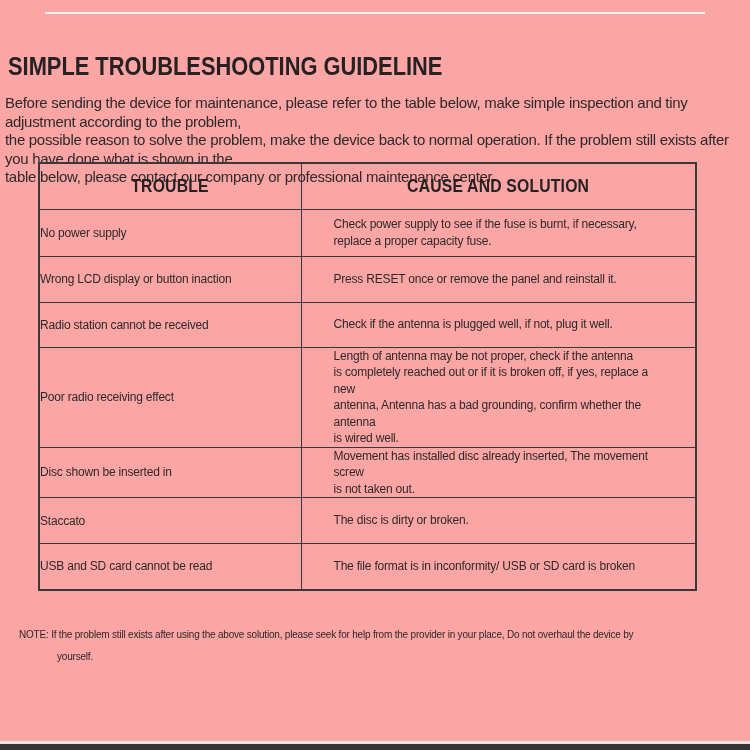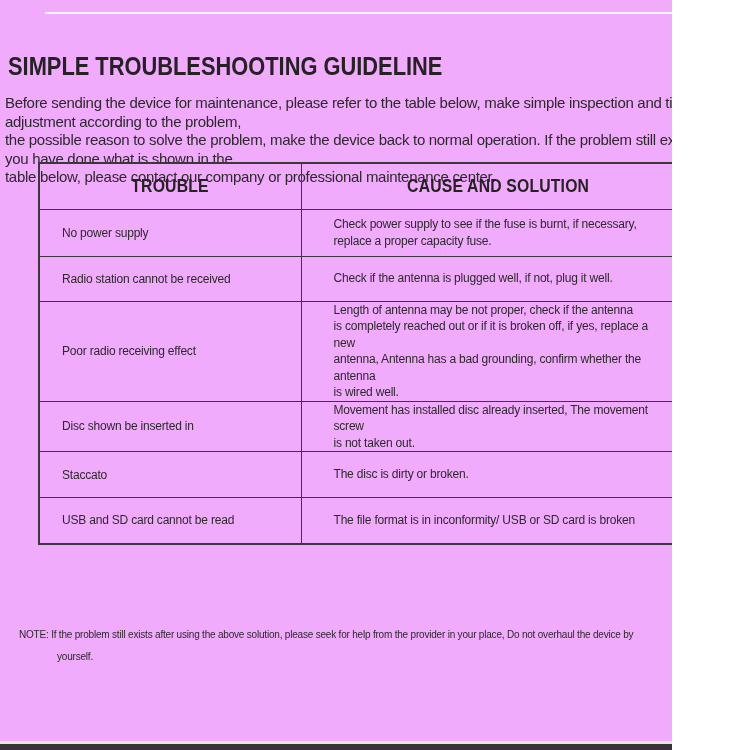--- a/index.html
+++ b/index.html
@@ -1,21 +1,21 @@
 <!DOCTYPE html>
 <html><head>
 <meta charset="utf-8">
 <style>
   * { margin: 0; padding: 0; box-sizing: border-box; }
   html, body { background: #ffffff; }
   .page {
     position: relative;
-    width: 672px;
+    width: 750px;
     height: 750px;
-    background: #f0abfc;
+    background: #fca5a5;
     font-family: "Liberation Sans", sans-serif;
     color: #2d292a;
     overflow: hidden;
   }
   .ghost-top-line {
     position: absolute;
     left: 45px; top: 12px;
     width: 660px; height: 2px;
     background: #f5f3f2;
   }
@@ -57,21 +57,20 @@
     display: inline-block;
     font-size: 17.5px;
     font-weight: bold;
     letter-spacing: 0.2px;
     color: #262122;
     transform: scaleX(0.9);
     transform-origin: center;
     white-space: nowrap;
   }
   td.trouble {
-    padding-left: 22px;
     font-size: 12px;
     letter-spacing: -0.2px;
     text-align: left;
   }
   td.cause {
     padding-left: 32px;
     padding-right: 24px;
     font-size: 12px;
     line-height: 16.5px;
     letter-spacing: -0.2px;
@@ -133,20 +132,24 @@
     <tbody>
       <tr class="hrow">
         <th><span class="hdr-txt">TROUBLE</span></th>
         <th><span class="hdr-txt">CAUSE AND SOLUTION</span></th>
       </tr>
       <tr class="row-0">
         <td class="trouble">No power supply</td>
         <td class="cause">Check power supply to see if the fuse is burnt,  if necessary,
 replace a proper capacity fuse.</td>
       </tr>
+      <tr class="row-1">
+        <td class="trouble">Wrong LCD display or button inaction</td>
+        <td class="cause">Press RESET once or remove the panel and reinstall it.</td>
+      </tr>
       <tr class="row-2">
         <td class="trouble">Radio station cannot be received</td>
         <td class="cause">Check if the antenna is plugged well, if not, plug it well.</td>
       </tr>
       <tr class="row-3">
         <td class="trouble">Poor radio receiving effect</td>
         <td class="cause">Length of antenna may be not proper, check if the antenna
 is completely reached out or if it is broken off, if yes, replace a new
 antenna, Antenna has a bad grounding, confirm whether the antenna
 is wired well.</td>

